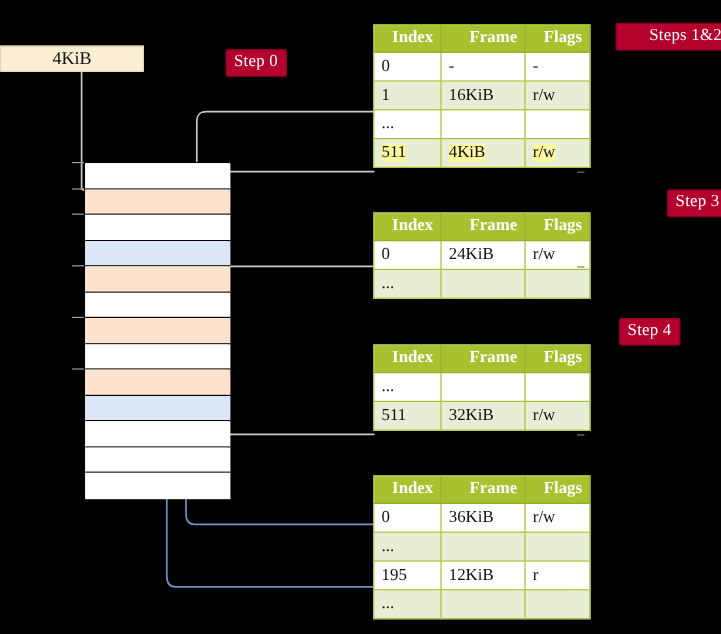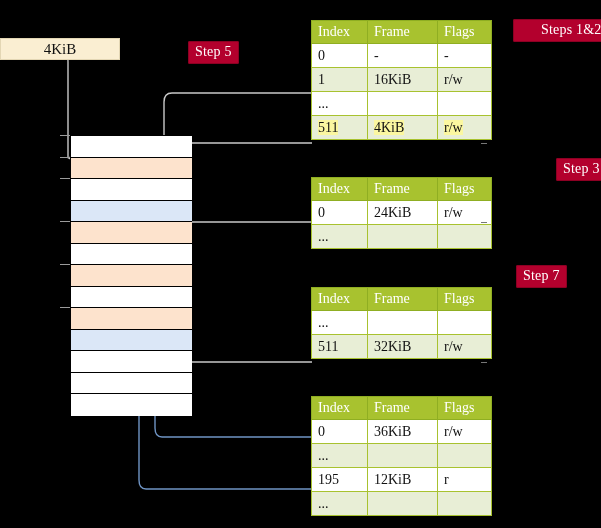--- a/index.html
+++ b/index.html
@@ -71,22 +71,22 @@
     position:absolute;
     border-collapse:collapse;
     background:#fff;
     font-size:14px;
     color:#111;
     table-layout:fixed;
   }
   .ptable th{
     background:#a8c22f;
     color:#ffffff;
-    font-weight:normal;
-    text-align:left;
+    font-weight:bold;
+    text-align:right;
     padding:3px 6px;
     border:1px solid #8fae22;
     font-size:14px;
   }
   .ptable td{
     border:1px solid #a8c22f;
     padding:3px 6px;
     height:17px;
     background:#ffffff;
     white-space:nowrap;
@@ -147,30 +147,30 @@
       <path d="M312,437 L162,437 C157,437 155,433 155,428 L155,336" marker-end="url(#ah-blue)"></path>
       <path d="M312,489 L146,489 C141,489 139,485 139,480 L139,220" marker-end="url(#ah-blue)"></path>
     </g>
   </svg>
 
   <div class="kib-box" style="left:0px;top:38px;width:120px;height:22px;">
     <span>4KiB</span>
   </div>
 
   <div class="badge" style="left:188px;top:41px;">
-    <span>Step 5</span>
+    <span>Step 0</span>
   </div>
   <div class="badge" style="left:513px;top:19px;padding-left:28px;">
     <span>Steps 1&amp;2</span>
   </div>
   <div class="badge" style="left:520px;top:158px;margin-left:36px;">
     <span>Step 3</span>
   </div>
   <div class="badge" style="left:516px;top:265px;">
-    <span>Step 7</span>
+    <span>Step 4</span>
   </div>
 
   <div class="memcol" id="memcol">
       <div class="memrow" style="top: 0px; height: 21.5385px;"></div>
       <div class="memrow peach" style="top: 21.5385px; height: 21.5385px;"></div>
       <div class="memrow" style="top: 43.0769px; height: 21.5385px;"></div>
       <div class="memrow blue" style="top: 64.6154px; height: 21.5385px;"></div>
       <div class="memrow peach" style="top: 86.1538px; height: 21.5385px;"></div>
       <div class="memrow" style="top: 107.692px; height: 21.5385px;"></div>
       <div class="memrow peach" style="top: 129.231px; height: 21.5385px;"></div>

